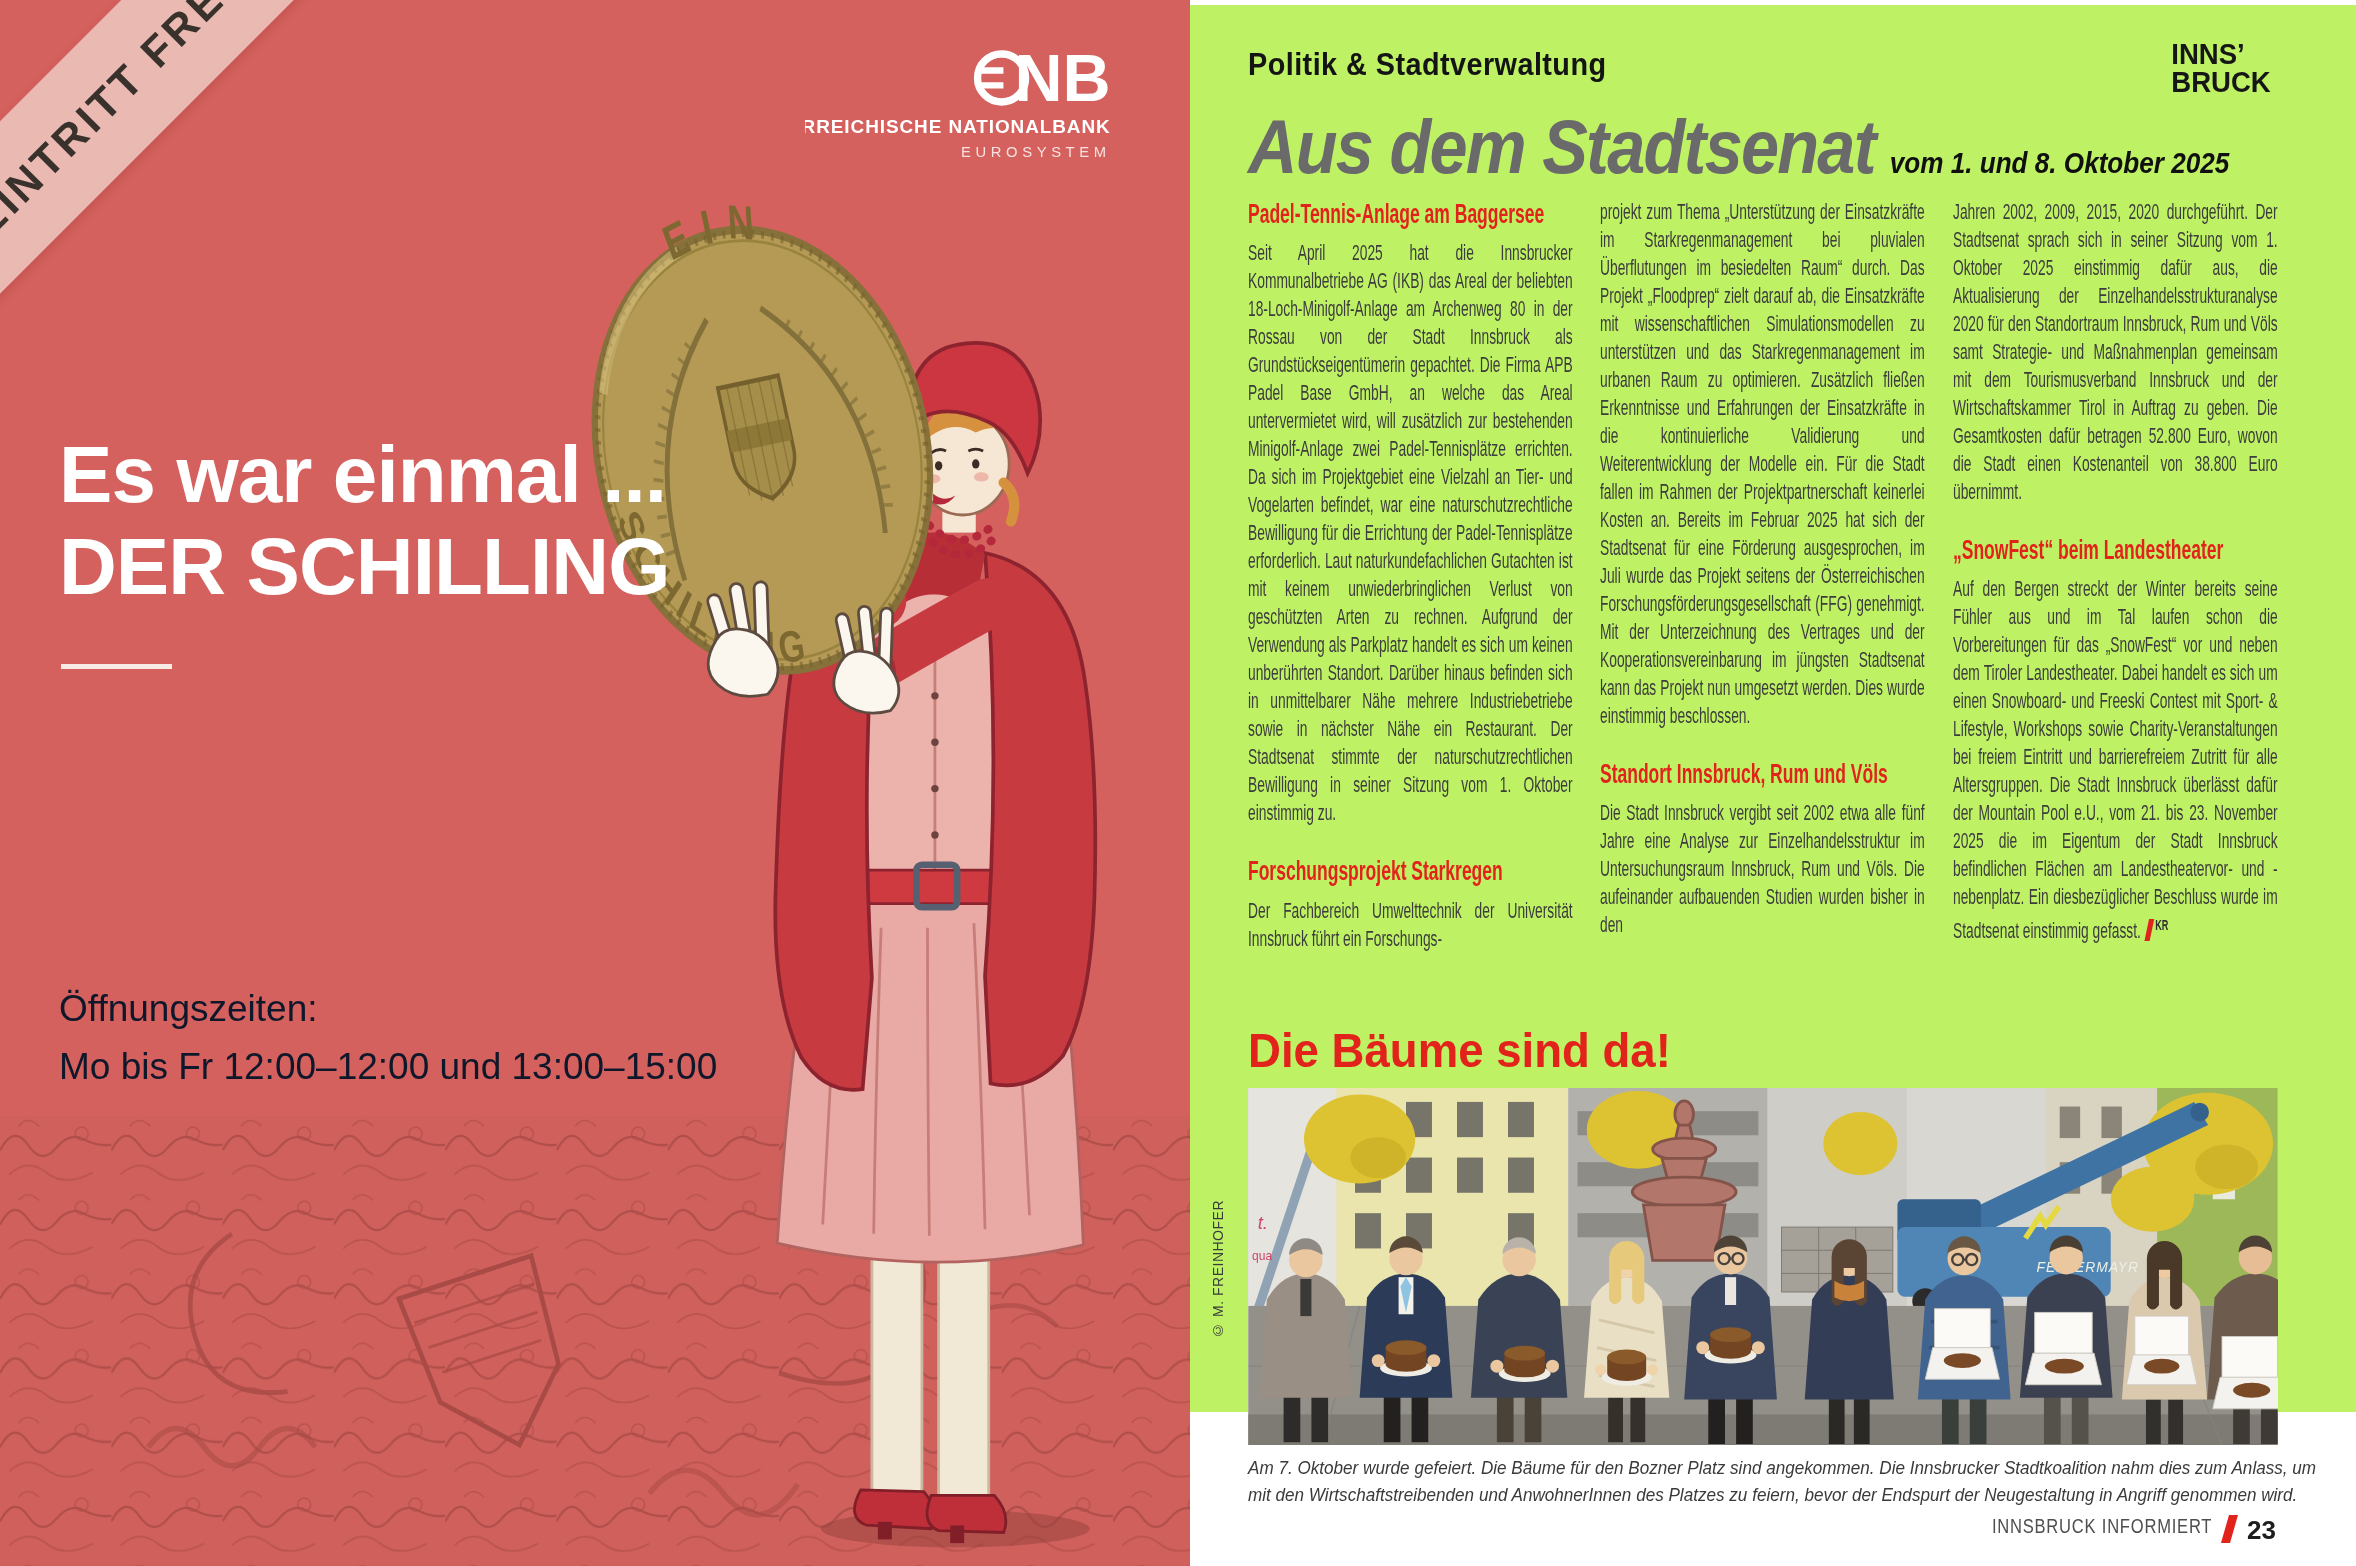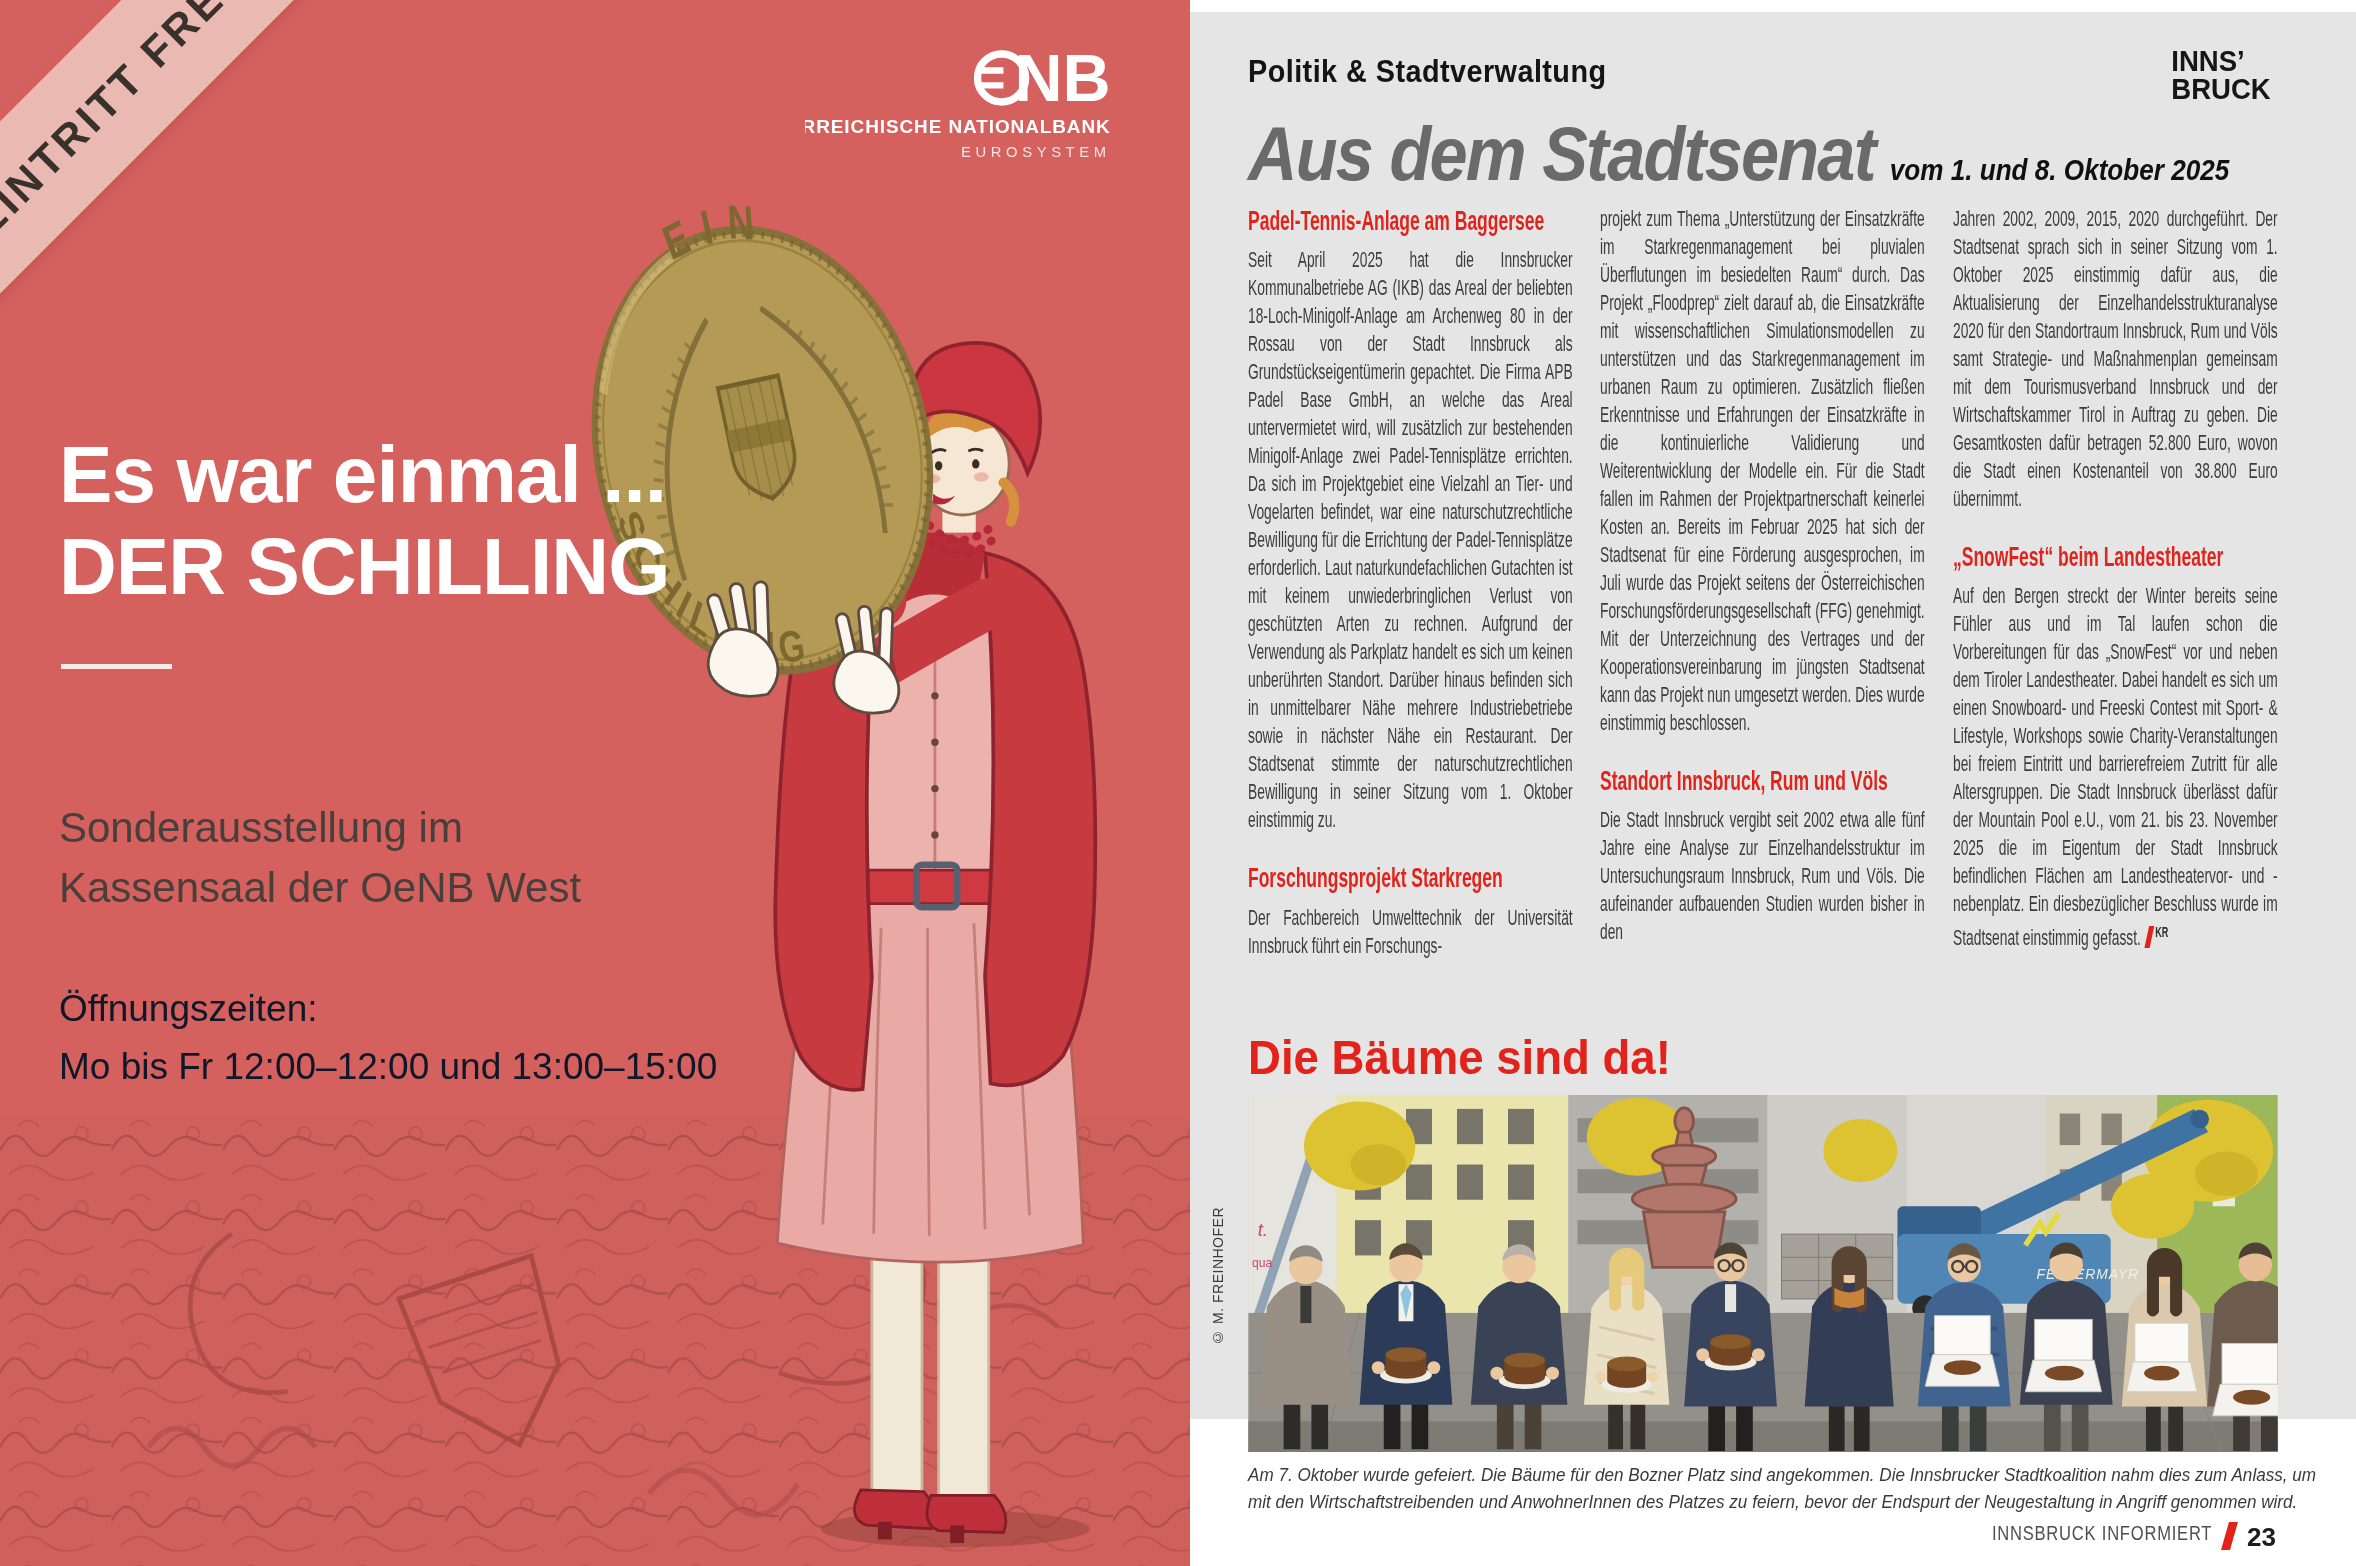--- a/index.html
+++ b/index.html
@@ -15,21 +15,21 @@
   .ribbon span{font-size:43px;font-weight:600;letter-spacing:3.7px;color:#39322c;}
   .onb-logo{position:absolute;left:805px;top:41px;width:334px;height:122px;z-index:5;}
   .p-title{position:absolute;left:59px;top:429px;z-index:5;font-weight:700;color:#ffffff;
            font-size:80px;line-height:92px;letter-spacing:-0.9px;white-space:nowrap;}
   .p-rule{position:absolute;left:61px;top:664px;width:111px;height:4.6px;background:#f6ebe5;z-index:5;}
   .p-date{position:absolute;left:59px;top:746px;font-size:38px;color:#f7ece6;z-index:5;}
   .p-loc{position:absolute;left:59px;top:798px;font-size:42px;line-height:60px;color:#473f3c;z-index:5;}
   .p-hours{position:absolute;left:59px;top:980px;font-size:37px;line-height:58px;color:#0f172a;z-index:5;}
 
   
-  .rp{position:absolute;left:1190px;top:12px;width:1166px;height:1407px;background:#e5e5e5;}
+  .rp{position:absolute;left:1190px;top:5px;width:1166px;height:1407px;background:#bef264;}
   .section-title{position:absolute;left:58px;top:41px;font-size:32px;font-weight:700;color:#141414;
                  letter-spacing:0.5px;transform:scaleX(.9);transform-origin:0 0;white-space:nowrap;}
   .brand{position:absolute;right:85px;top:35px;font-weight:700;font-size:29px;line-height:28px;
          color:#161616;transform:scaleX(.95);transform-origin:100% 0;text-align:left;}
   .title-row{position:absolute;left:58px;top:98px;white-space:nowrap;transform:scaleX(.9);
              transform-origin:0 0;}
   .art-title{font-style:italic;font-weight:700;font-size:76px;color:#6a6a6a;letter-spacing:-1.9px;}
   .art-sub{font-style:italic;font-weight:700;font-size:29px;color:#101010;margin-left:16.7px;}
   .cols{position:absolute;left:58px;top:193px;width:1057px;height:835px;}
   .col{position:absolute;top:0;width:501px;transform:scaleX(.648);transform-origin:0 0;}
@@ -201,21 +201,20 @@
         <circle cx="212" cy="40" r="26" fill="none" stroke="#ffffff" stroke-width="8"></circle>
         <path d="M190 32h24M190 48h24" stroke="#ffffff" stroke-width="7" fill="none"></path>
         <text x="330" y="65" text-anchor="end" font-family="Liberation Sans, sans-serif" font-size="72" font-weight="700">NB</text>
         <text x="330" y="99" text-anchor="end" font-family="Liberation Sans, sans-serif" font-size="20.5" font-weight="600" letter-spacing="1">OESTERREICHISCHE NATIONALBANK</text>
         <text x="330" y="125" text-anchor="end" font-family="Liberation Sans, sans-serif" font-size="16" letter-spacing="5" opacity=".82">EUROSYSTEM</text>
       </g>
     </svg>
 
     <h1 class="p-title"><span>Es war einmal ...</span><br><span>DER SCHILLING</span></h1>
     <div class="p-rule"></div>
-    <div class="p-loc"><span>Sonderausstellung im</span><br><span>Kassensaal der OeNB West</span></div>
     <div class="p-hours"><span>Öffnungszeiten:</span><br><span>Mo bis Fr 12:00–12:00 und 13:00–15:00</span></div>
   </div>
 
   <div class="rp">
     <div class="section-title">Politik &amp; Stadtverwaltung</div>
     <div class="brand">
       <span>INNS’</span><br>
       <span>BRUCK</span>
     </div>
 

